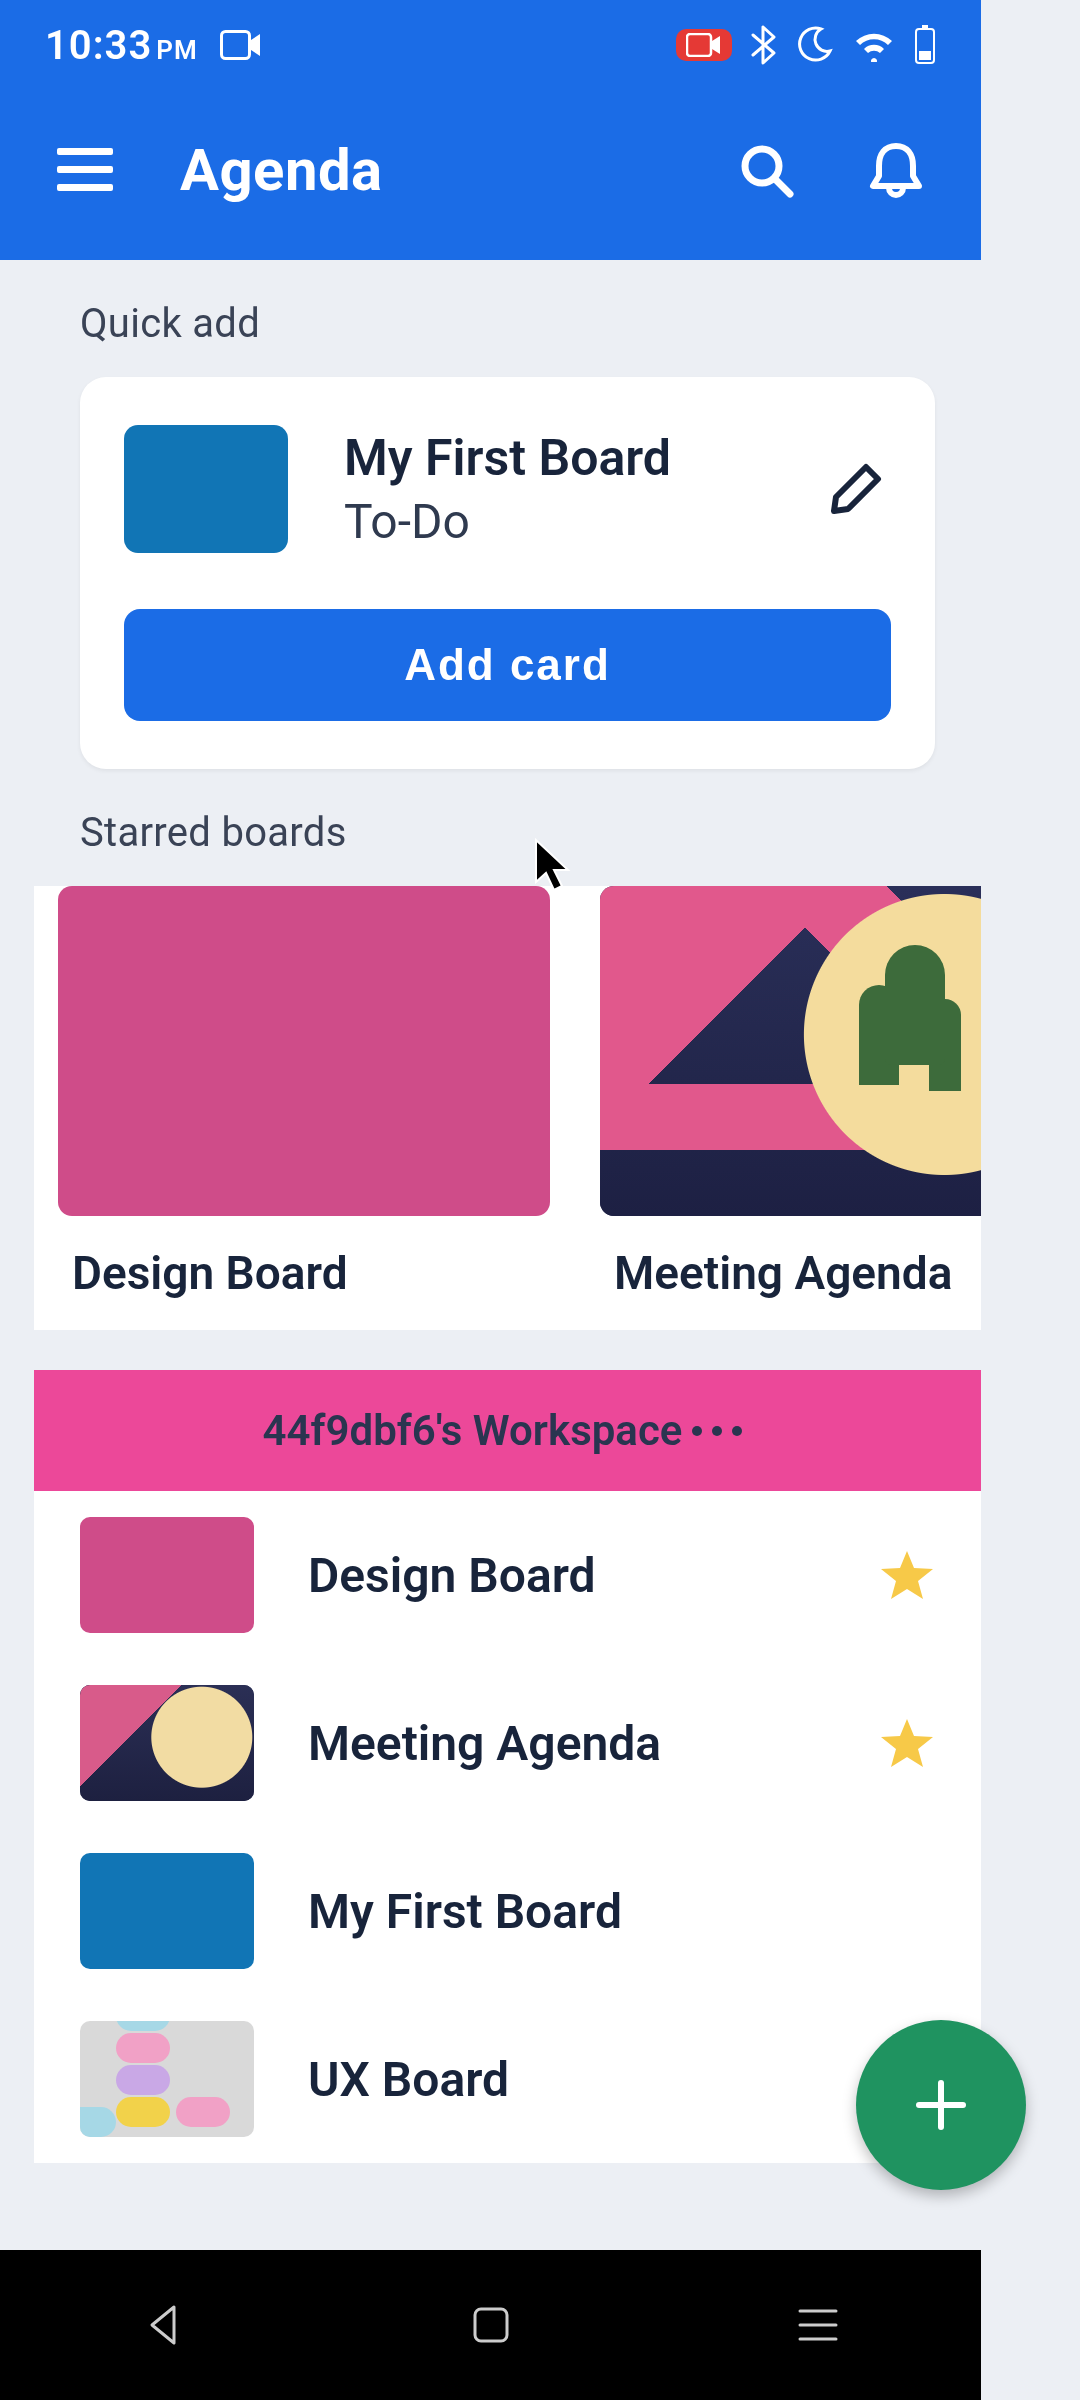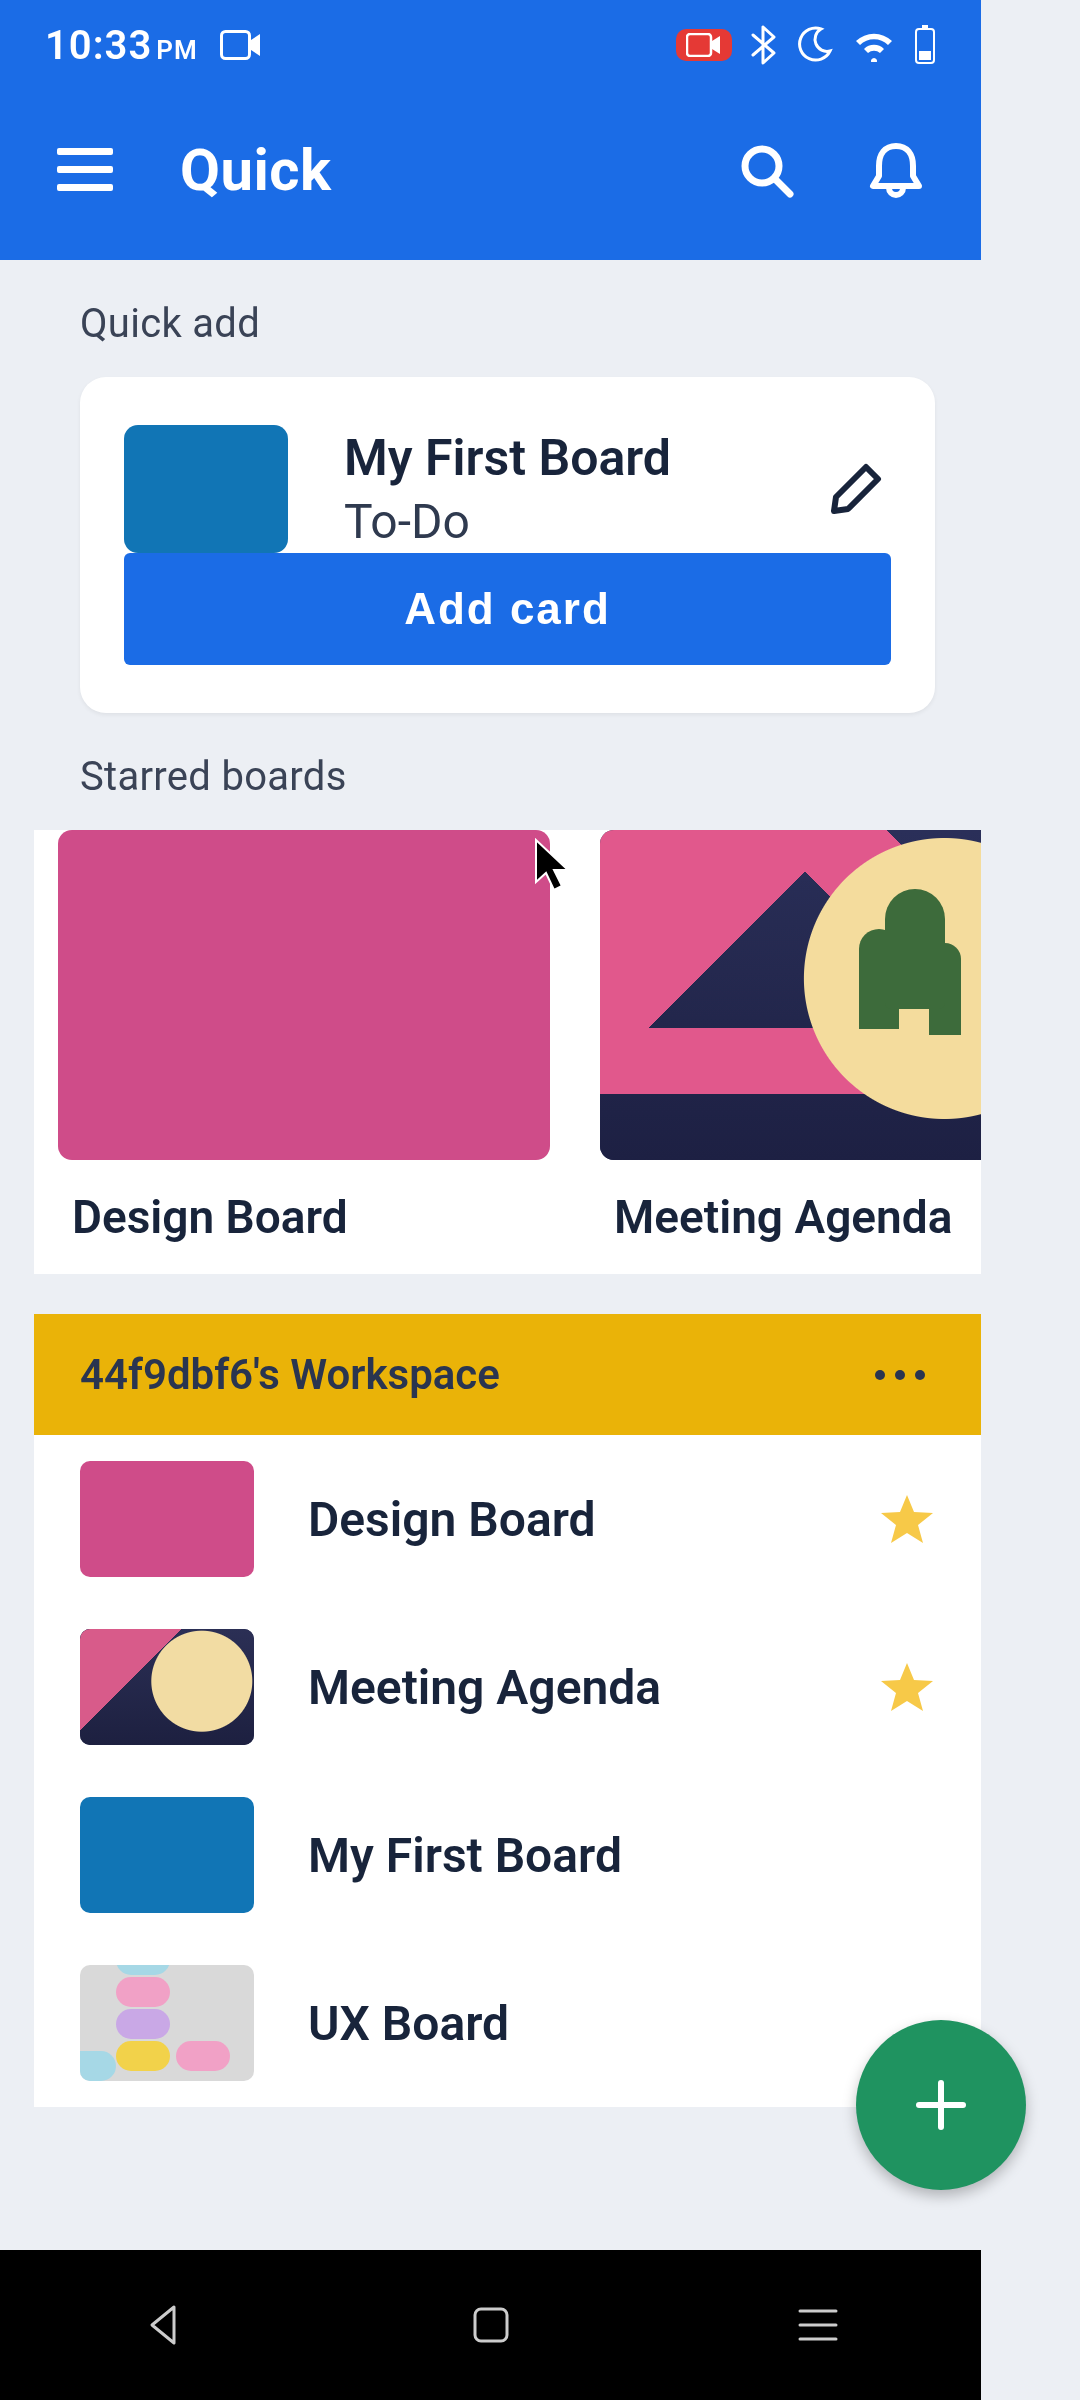--- a/index.html
+++ b/index.html
@@ -26,21 +26,21 @@
   .section-label { font-size: 40px; color: #3a4356; padding: 40px 46px 30px 46px; letter-spacing: 0.3px; }
 
   
   .quick-card { background: #fff; border-radius: 26px; margin: 0 46px; padding: 48px 44px 48px 44px; box-shadow: 0 2px 4px rgba(0,0,0,0.06); }
   .quick-row { display: flex; align-items: center; gap: 56px; }
   .thumb { width: 164px; height: 128px; border-radius: 14px; background: #1175b5; flex-shrink: 0; }
   .quick-titles { flex: 1; }
   .quick-title { font-size: 50px; font-weight: 600; color: #18243b; }
   .quick-sub { font-size: 48px; color: #2f3a4f; margin-top: 6px; }
   .edit-btn { width: 70px; height: 70px; display: inline-flex; align-items: center; justify-content: center; }
-  .add-card-btn { width: 100%; height: 112px; background: #1b6ce6; color: #fff; font-size: 44px; font-weight: 700; letter-spacing: 2px; border: none; border-radius: 6px; }
+  .add-card-btn { margin-top: 56px; width: 100%; height: 112px; background: #1b6ce6; color: #fff; font-size: 44px; font-weight: 700; letter-spacing: 2px; border: none; border-radius: 16px; }
 
   
   .starred-wrap { background: #fff; }
   .starred-list { display: flex; gap: 50px; padding: 0 24px 30px 24px; }
   .starred-item { width: 492px; flex-shrink: 0; }
   .starred-thumb { width: 100%; height: 330px; border-radius: 14px; }
   .starred-name { font-size: 46px; font-weight: 600; color: #18243b; margin-top: 30px; padding-left: 14px; }
 
   
   .illus-thumb { position: relative; overflow: hidden; background: #2b2f55; }
@@ -63,21 +63,21 @@
 
   .macaron-small { position:relative; overflow:hidden; background:#d9d9d9; }
   .macaron-small::before { content:""; position:absolute; left:36px; bottom:10px; width:54px; height:30px; background:#f2d24a; border-radius:16px; box-shadow:
      0 -32px 0 0 #c9a8e6,
      0 -64px 0 0 #f1a1c6,
      0 -96px 0 0 #a6d8e6,
      60px 0 0 0 #f1a1c6,
      -54px 10px 0 0 #a6d8e6; }
 
   
-  .ws-header { background: #eab308; display: flex; align-items: center; justify-content: space-between; padding: 36px 46px; margin-top: 40px; }
+  .ws-header { background: #ec4899; display: flex; align-items: center; justify-content: center; padding: 36px 46px; margin-top: 40px; }
   .ws-title { font-size: 42px; font-weight: 600; color: #2a3550; }
   .ws-more { width: 70px; height: 40px; display: inline-flex; align-items: center; justify-content: center; }
   .dot { width: 10px; height: 10px; background: #2a3550; border-radius: 50%; margin: 0 5px; }
 
   
   .board-rows { background: #fff; }
   .board-row { display: flex; align-items: center; gap: 54px; padding: 26px 46px; }
   .row-thumb { width: 174px; height: 116px; border-radius: 10px; flex-shrink: 0; }
   .row-name { flex: 1; font-size: 48px; font-weight: 600; color: #18243b; }
   .star-btn { width: 56px; height: 56px; }
@@ -145,21 +145,21 @@
   </div>
 
   <div class="app-bar">
     <span class="menu-icon">
       <svg width="56" height="44" viewBox="0 0 56 44" fill="#fff">
         <rect y="0" width="56" height="7" rx="2"></rect>
         <rect y="18" width="56" height="7" rx="2"></rect>
         <rect y="36" width="56" height="7" rx="2"></rect>
       </svg>
     </span>
-    <span class="app-title">Quick</span>
+    <span class="app-title">Agenda</span>
     <span class="search-btn">
       <svg width="56" height="56" viewBox="0 0 56 56" fill="none" stroke="#fff" stroke-width="7" stroke-linecap="round">
         <circle cx="24" cy="24" r="17"></circle>
         <line x1="37" y1="37" x2="52" y2="52"></line>
       </svg>
     </span>
     <span class="bell-btn">
       <svg width="54" height="60" viewBox="0 0 54 60" fill="none" stroke="#fff" stroke-width="6" stroke-linejoin="round">
         <path d="M27 6 C16 6 10 14 10 26 V36 L4 46 H50 L44 36 V26 C44 14 38 6 27 6 Z"></path>
         <path d="M20 48 a7 7 0 0 0 14 0"></path>

